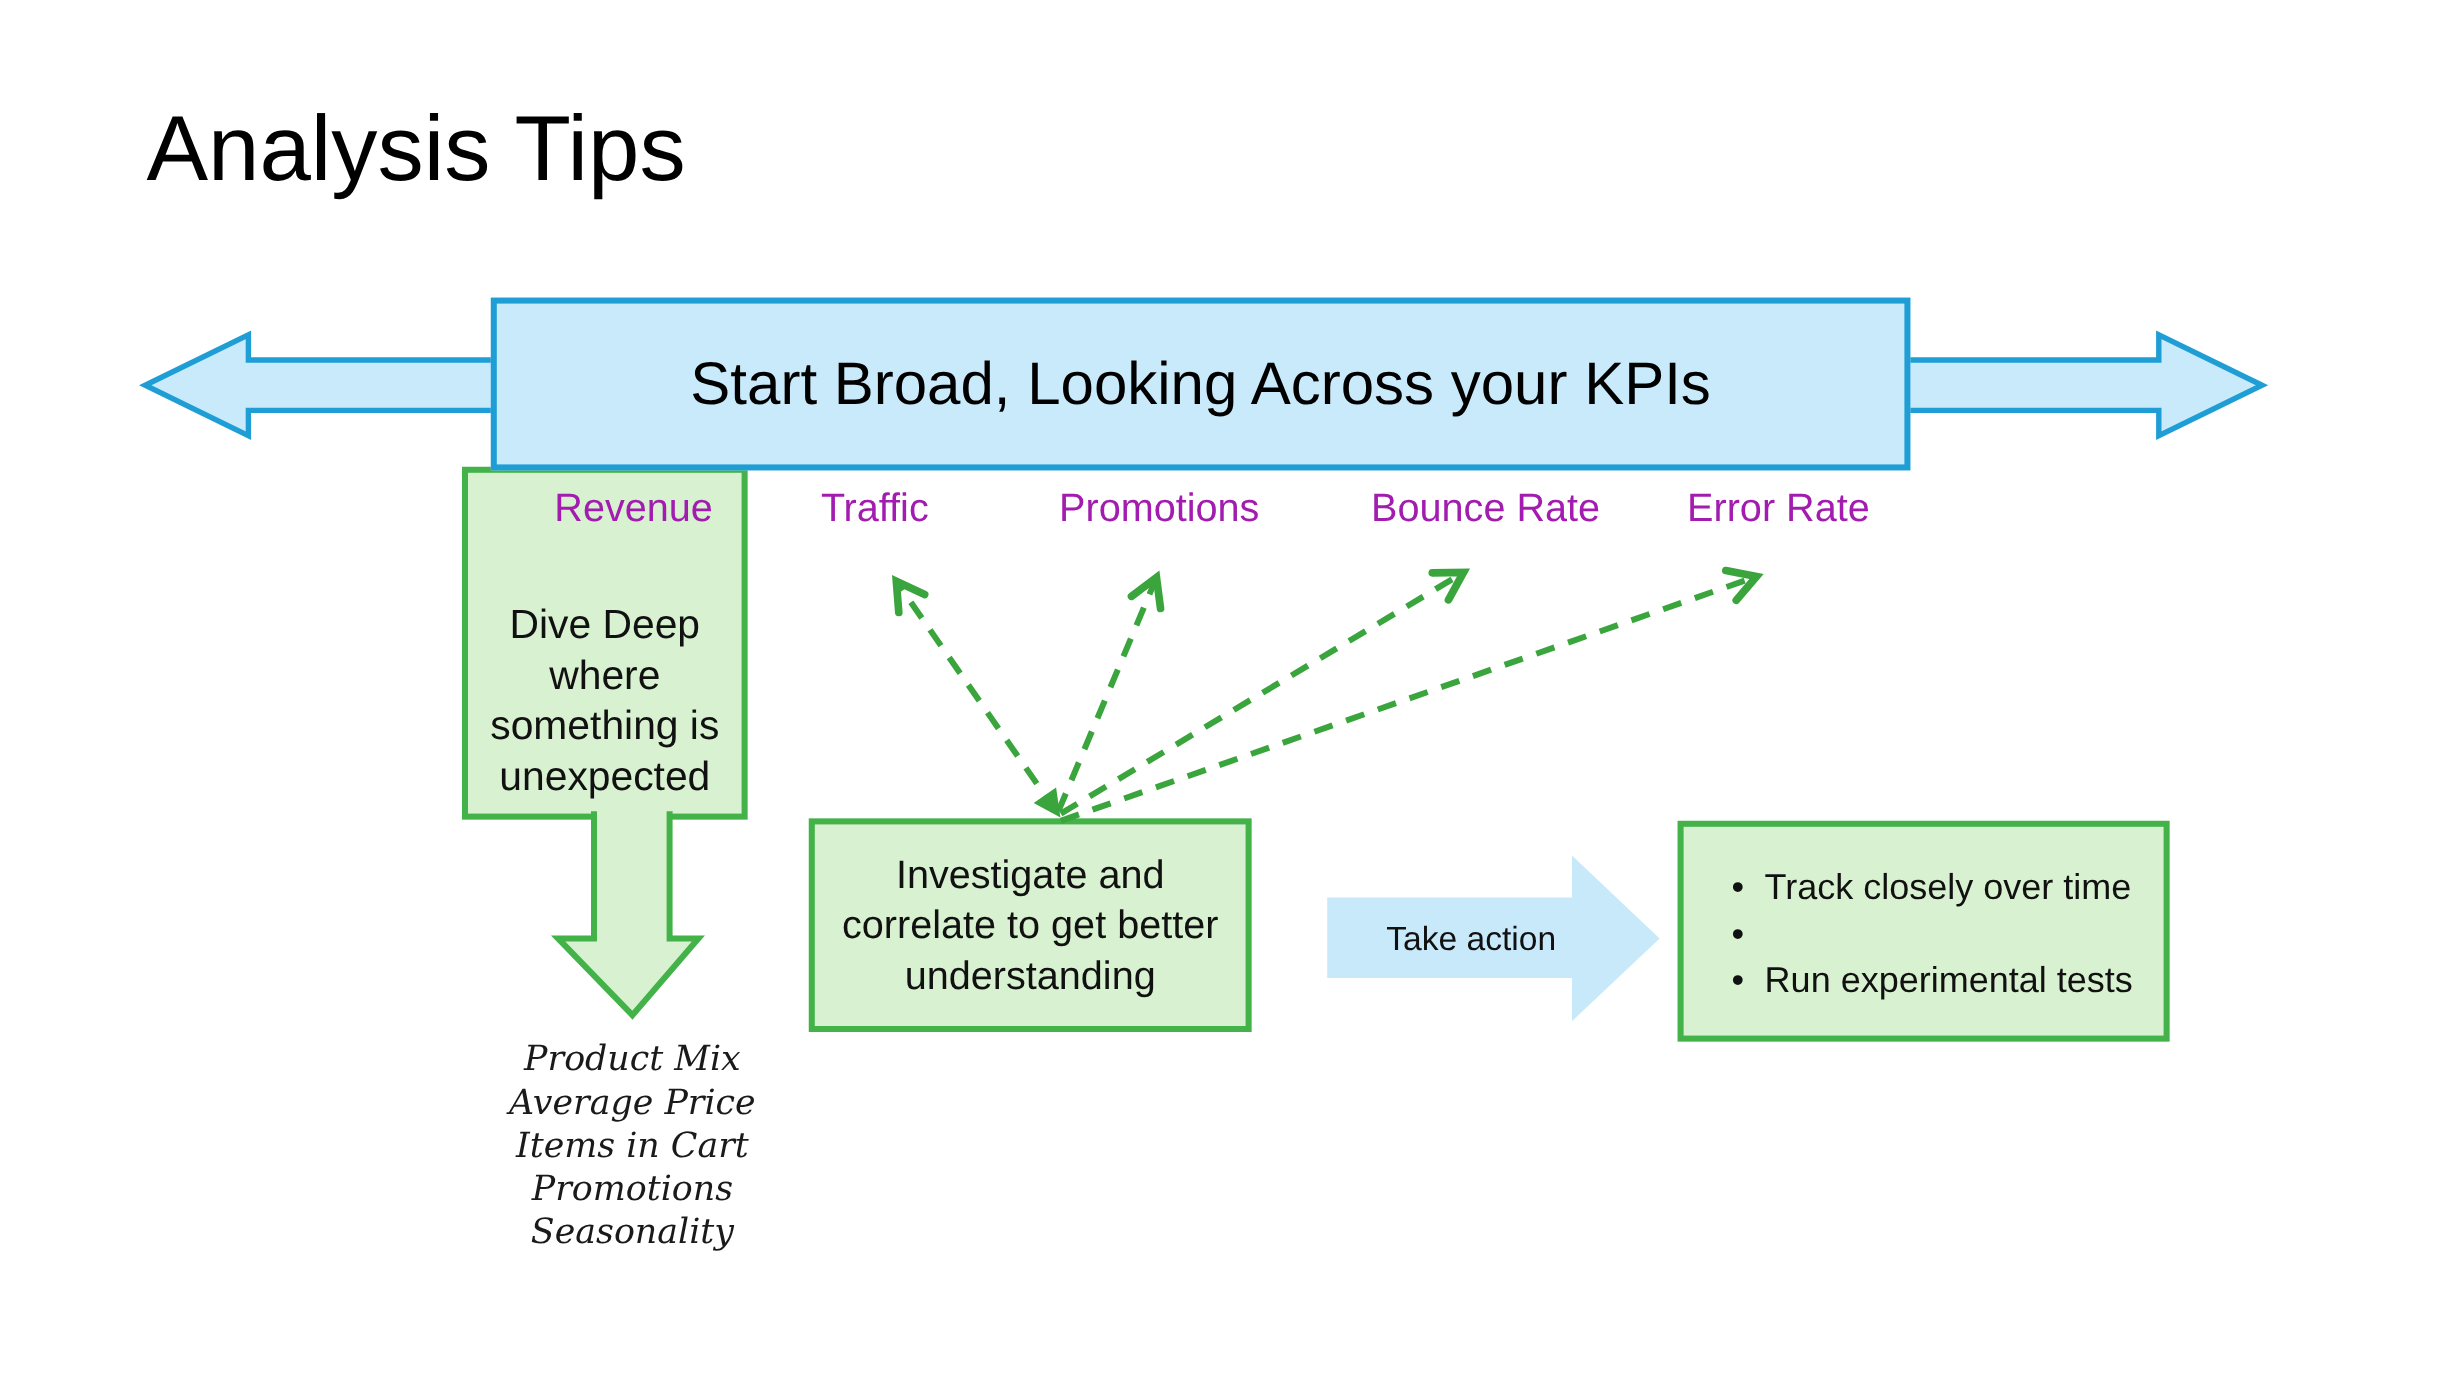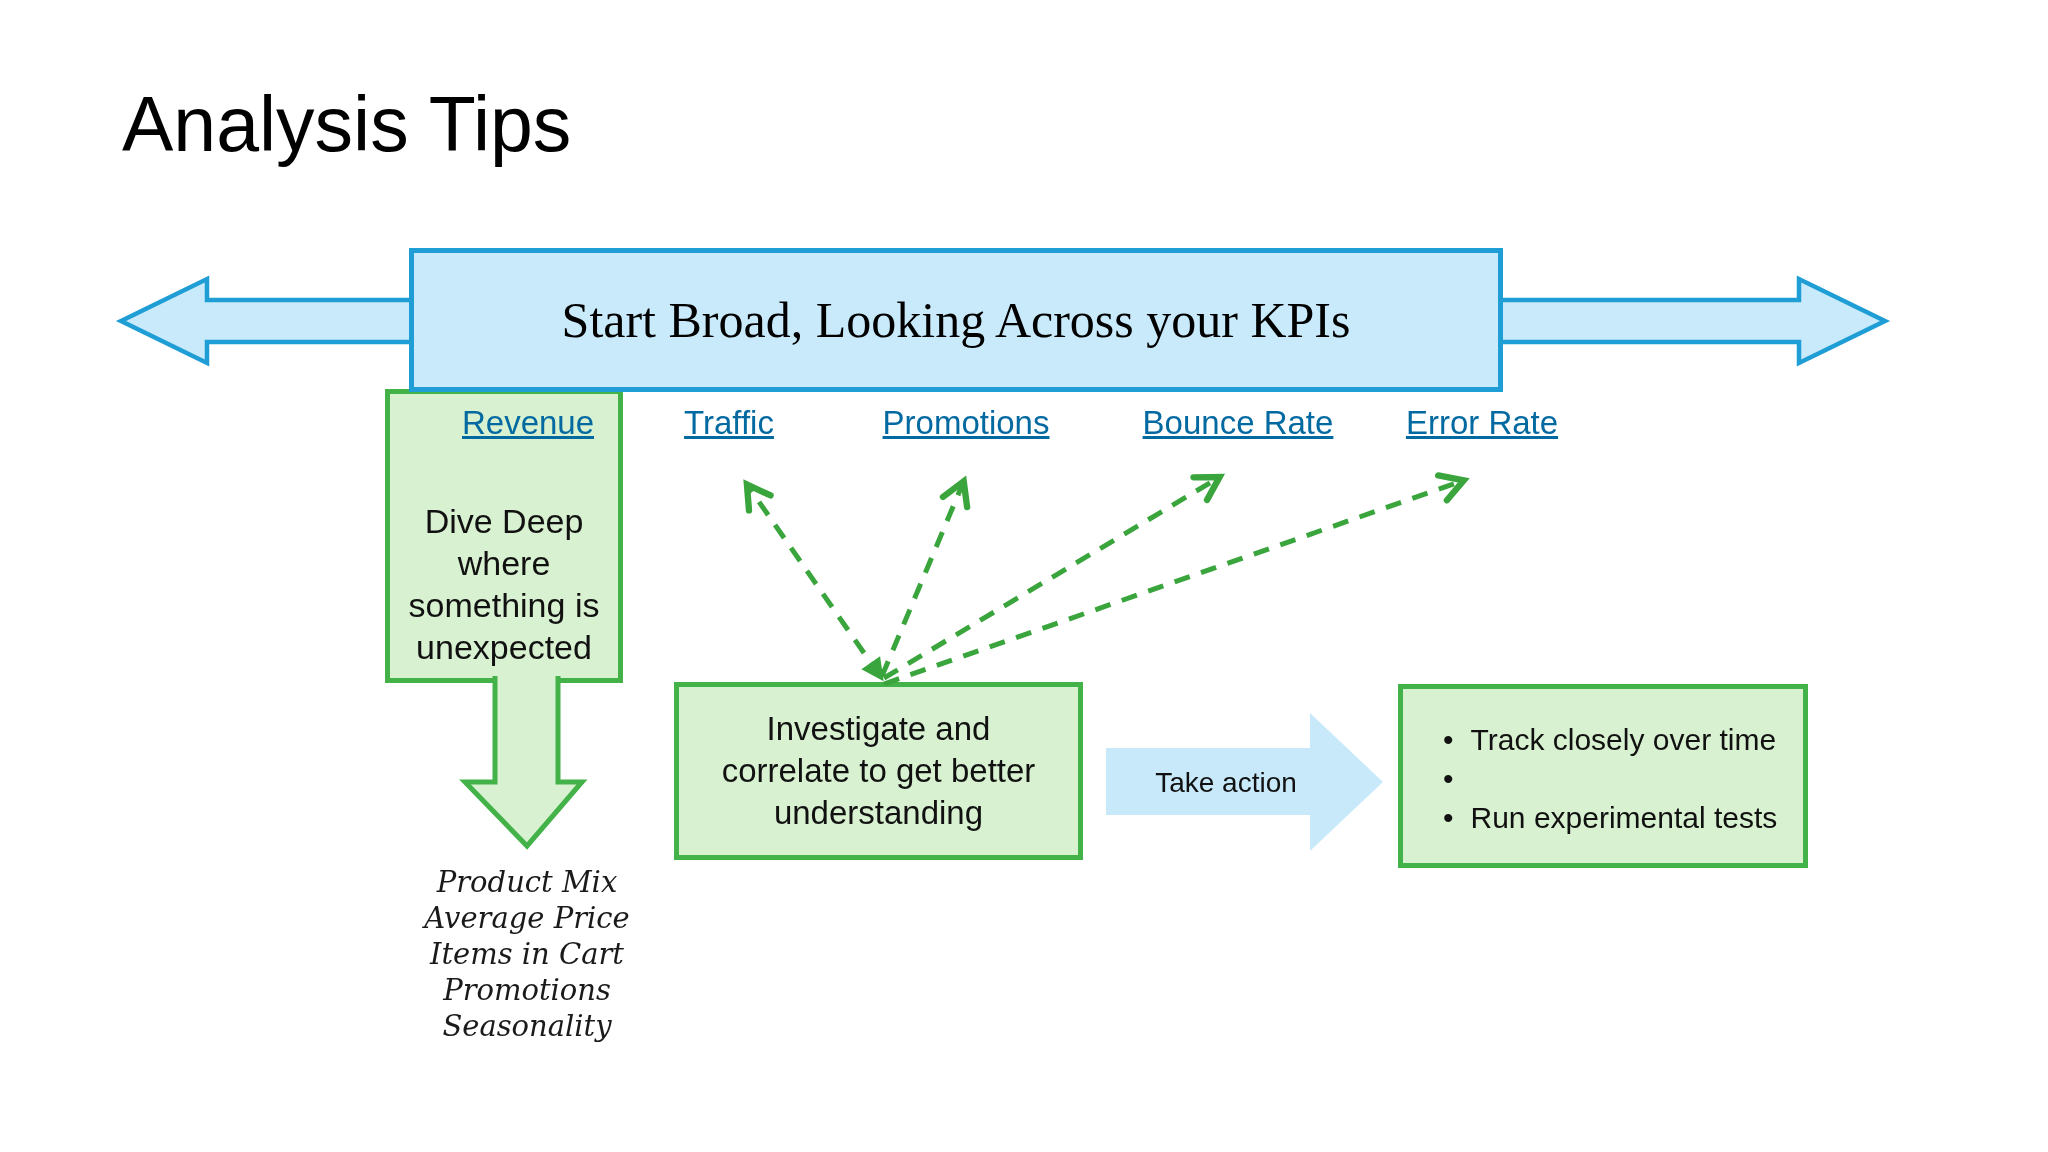--- a/index.html
+++ b/index.html
@@ -10,42 +10,42 @@
   .layer { position:absolute; left:0; top:0; width:2048px; height:1152px; pointer-events:none; }
   #shapes-under { z-index:1; }
   #shapes-over  { z-index:5; }
 
   .page-title {
     position:absolute; left:122px; top:80px; margin:0;
     font-size:77px; font-weight:400; color:#000; z-index:2; white-space:nowrap;
   }
 
   .banner {
-    position:absolute; left:409px; top:248px; width:1094px; height:144px;
+    position:absolute; left:409px; top:248px; width:1183px; height:144px;
     background:#c8eafa; border:5px solid #1f9ed6; box-sizing:border-box;
-    display:flex; align-items:center; justify-content:center; z-index:3;font-family:Liberation Serif, serif;
+    display:flex; align-items:center; justify-content:center; z-index:3;
   }
   .banner span { font-size:50px; color:#000; white-space:nowrap; }
 
   .kpi-label {
     position:absolute; top:404px; transform:translateX(-50%);
-    font-size:33px; color:#0369a1; z-index:4; white-space:nowrap;text-decoration:underline;
+    font-size:33px; color:#a21caf; z-index:4; white-space:nowrap;
   }
 
   .green-box {
     position:absolute; background:#d8f1d0; border:5px solid #43b249;
     box-sizing:border-box; z-index:2;
   }
   #dive-box { left:385px; top:389px; width:238px; height:294px; }
   .dive-text {
     position:absolute; left:6px; right:6px; top:106px; text-align:center;
     font-size:34px; line-height:42px; color:#111;
   }
   #investigate-box {
-    left:674px; top:682px; width:409px; height:178px;
+    left:674px; top:682px; width:369px; height:178px;
     display:flex; align-items:center; justify-content:center;
   }
   #investigate-box span {
     text-align:center; font-size:33px; line-height:42px; white-space:pre-line; color:#111;
   }
   #outcomes-box { left:1398px; top:684px; width:410px; height:184px; padding:31px 0 0 40px; }
   ul.outcomes { list-style:none; margin:0; padding:0; }
   ul.outcomes li { display:flex; gap:17px; font-size:30px; line-height:39px; color:#111; }
   ul.outcomes .bullet { font-size:30px; }
 

